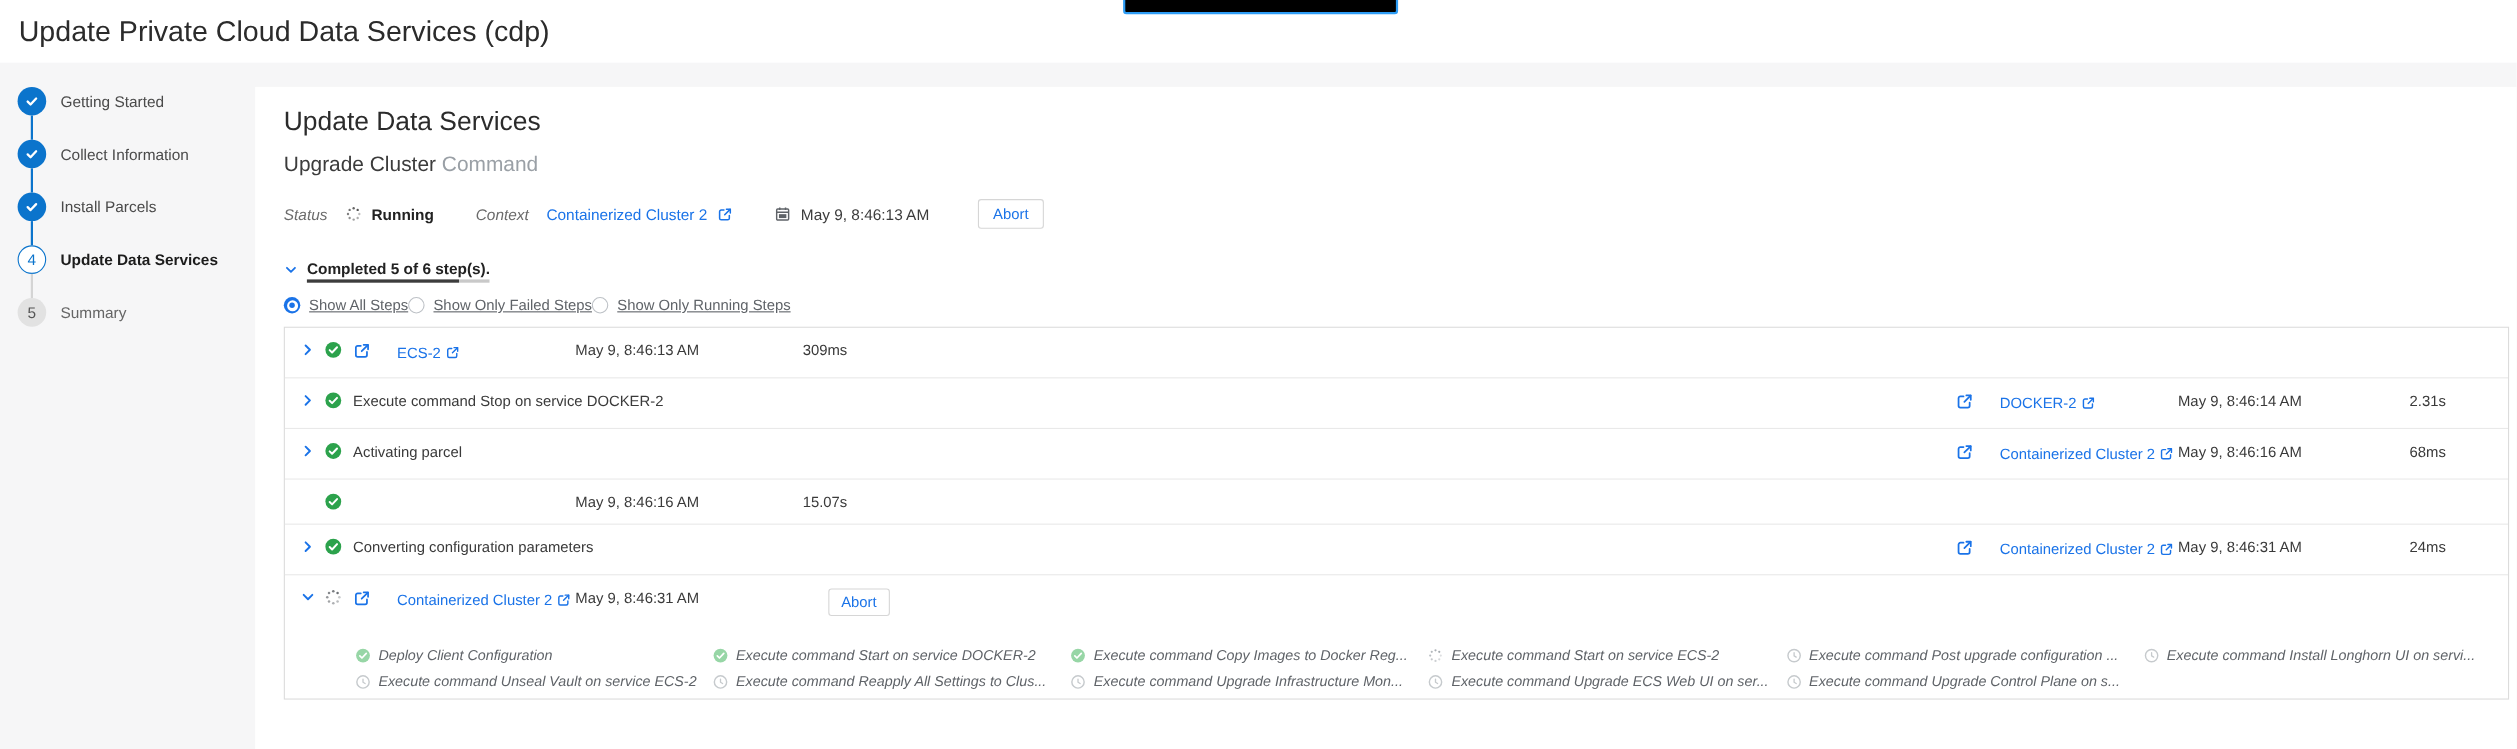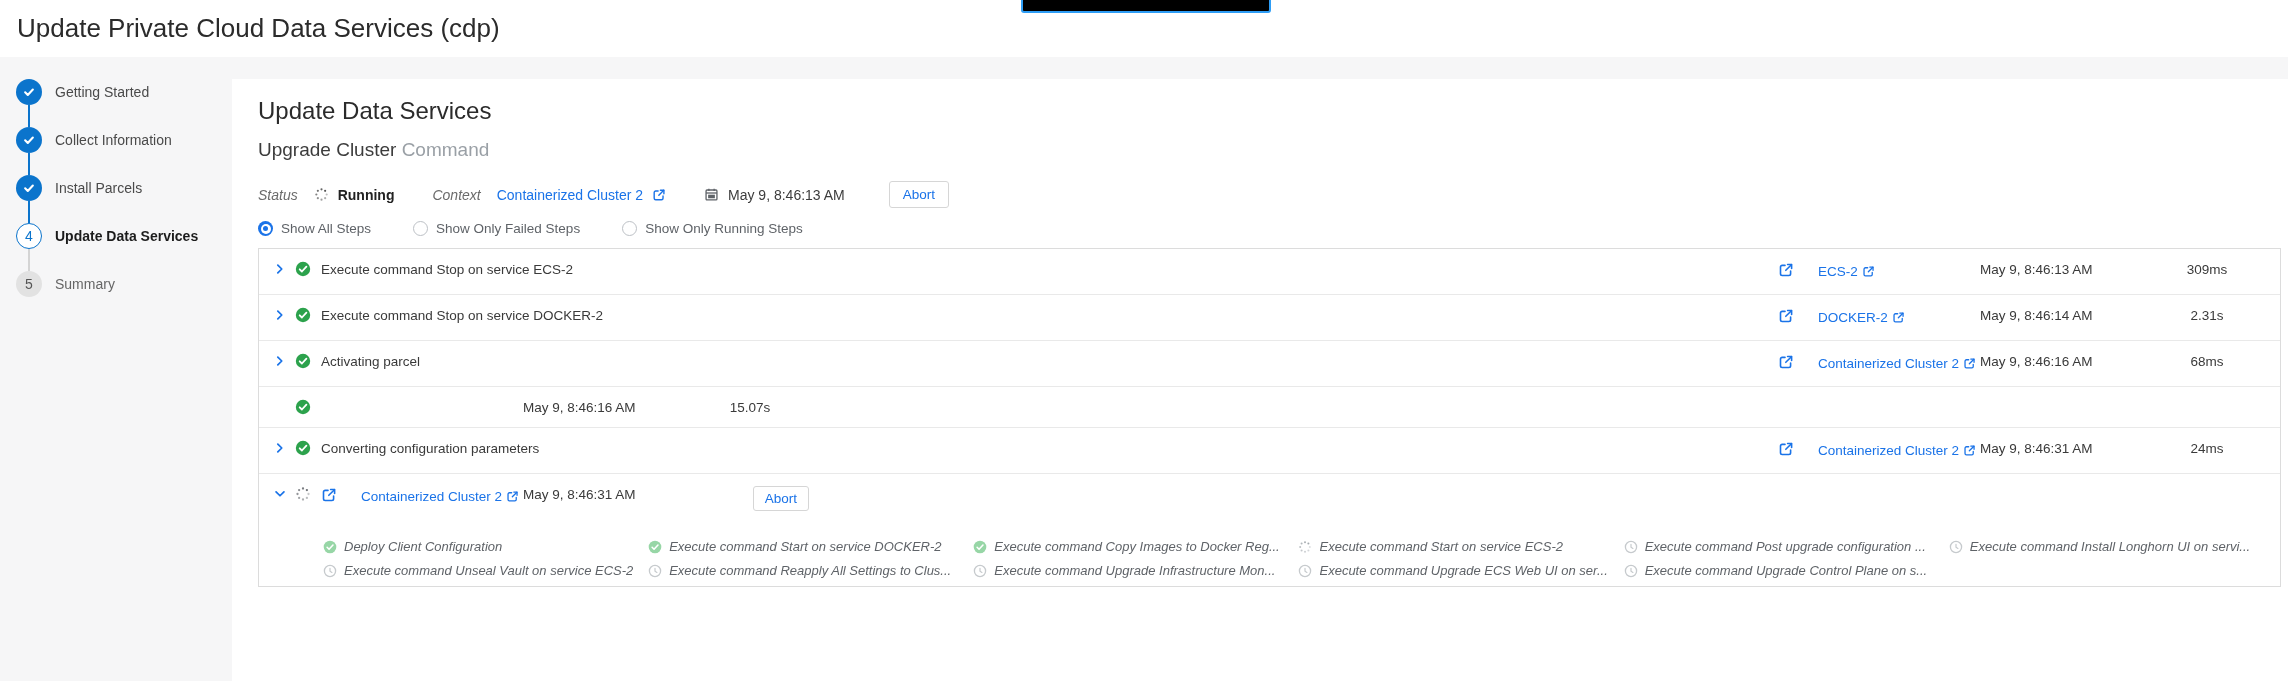--- a/index.html
+++ b/index.html
@@ -45,21 +45,21 @@
   .status-row{margin-top:20px;display:flex;align-items:center;font-size:14px;color:#3c3c3c;}
   .grp{display:flex;align-items:center;gap:9px;margin-right:38px;}
   .lbl{color:#6b6b6b;font-style:italic;}
   .strong{font-weight:700;color:#222;text-align:right;}
   .link{color:var(--link-blue);text-decoration:none;cursor:pointer;}
   .abort-btn{font-size:13.5px;color:var(--link-blue);background:#fff;border:1px solid #d6d6d6;border-radius:3px;padding:5px 13px;cursor:pointer;font-family:inherit;}
 
   .progress-line{margin-top:28px;display:flex;align-items:flex-start;gap:8px;cursor:pointer;}
   .progress-text{font-size:14px;font-weight:700;color:#222;padding-bottom:5px;}
 
-  .filters{margin-top:13px;display:flex;align-items:center;gap:42px;font-size:13.5px;color:#5f6368;}
+  .filters{margin-top:13px;display:flex;align-items:center;font-size:13.5px;color:#5f6368;text-decoration:underline;}
   .filter{display:flex;align-items:center;gap:8px;cursor:pointer;}
   .radio{width:15px;height:15px;border-radius:50%;position:relative;flex:none;}
   .radio.unsel{border:1.5px solid #bdc1c6;background:#fff;}
   .radio.sel{background:var(--link-blue);}
   .radio.sel::before{content:"";position:absolute;inset:2.5px;border-radius:50%;background:#fff;}
   .radio.sel::after{content:"";position:absolute;inset:5px;border-radius:50%;background:var(--link-blue);}
 
   
   .steps-table{margin-top:12px;width:2023px;border:1px solid #dcdcdc;background:#fff;}
   .t-row{border-bottom:1px solid #e9e9e9;}
@@ -174,20 +174,28 @@
               <line x1="5.2" y1="1.8" x2="5.2" y2="4.2" stroke="#5f6368" stroke-width="1.4"></line>
               <line x1="10.8" y1="1.8" x2="10.8" y2="4.2" stroke="#5f6368" stroke-width="1.4"></line>
               <rect x="4.4" y="8.2" width="7.2" height="3.8" fill="#5f6368"></rect>
             </svg>
           </span>
         <span>May 9, 8:46:13 AM</span>
       </span>
       <button class="abort-btn">Abort</button>
     </div>
 
+    <div class="progress-line">
+      <span id="progress-chevron" style="padding-top:3px;">
+          <svg class="ic" width="13" height="13" viewBox="0 0 16 16" stroke="var(--link-blue)" stroke-width="2" fill="none" stroke-linecap="round" stroke-linejoin="round">
+            <path d="M3.5 5.5l4.5 4.5 4.5-4.5"></path>
+          </svg>
+        </span>
+      <span class="progress-text" id="progress-text" style="background: linear-gradient(to right, rgb(60, 60, 60) 0px, rgb(60, 60, 60) 83.33%, rgb(201, 201, 201) 83.33%, rgb(201, 201, 201) 100%) left bottom / 100% 3px no-repeat;">Completed 5 of 6 step(s).</span>
+    </div>
 
     <div class="filters" id="filters">
         <label class="filter">
           <span class="radio sel"></span>
           <span>Show All Steps</span>
         </label>
         <label class="filter">
           <span class="radio unsel"></span>
           <span>Show Only Failed Steps</span>
         </label>
@@ -204,21 +212,20 @@
               <svg class="ic" width="14" height="14" viewBox="0 0 16 16" stroke="var(--link-blue)" stroke-width="2" fill="none" stroke-linecap="round" stroke-linejoin="round">
                 <path d="M5.5 3.5l4.5 4.5-4.5 4.5"></path>
               </svg>
             </div>
             <div class="col-status">
               <svg class="ic" width="16" height="16" viewBox="0 0 16 16">
                 <circle cx="8" cy="8" r="7.2" fill="var(--success-green)"></circle>
                 <path d="M4.7 8.3l2.2 2.2 4.5-4.8" stroke="#fff" stroke-width="1.8" fill="none" stroke-linecap="round" stroke-linejoin="round"></path>
               </svg>
             </div>
-            <div class="col-label">Execute command Stop on service ECS-2</div>
             <div class="col-ext"><span><svg class="ic" width="16" height="16" viewBox="0 0 16 16" stroke="var(--link-blue)" stroke-width="1.6" fill="none" stroke-linecap="round" stroke-linejoin="round">
                   <path d="M7 3.4H4.2A1.7 1.7 0 0 0 2.5 5.1v6.7a1.7 1.7 0 0 0 1.7 1.7h6.7a1.7 1.7 0 0 0 1.7-1.7V9"></path>
                   <path d="M9.6 2.5h4v4"></path>
                   <path d="M13.4 2.7L7.8 8.3"></path>
                 </svg></span></div>
             <div class="col-context"><a class="link">ECS-2</a> <span style="display: inline-block; vertical-align: -2px;"><svg class="ic" width="13" height="13" viewBox="0 0 16 16" stroke="var(--link-blue)" stroke-width="1.6" fill="none" stroke-linecap="round" stroke-linejoin="round">
                   <path d="M7 3.4H4.2A1.7 1.7 0 0 0 2.5 5.1v6.7a1.7 1.7 0 0 0 1.7 1.7h6.7a1.7 1.7 0 0 0 1.7-1.7V9"></path>
                   <path d="M9.6 2.5h4v4"></path>
                   <path d="M13.4 2.7L7.8 8.3"></path>
                 </svg></span></div>

